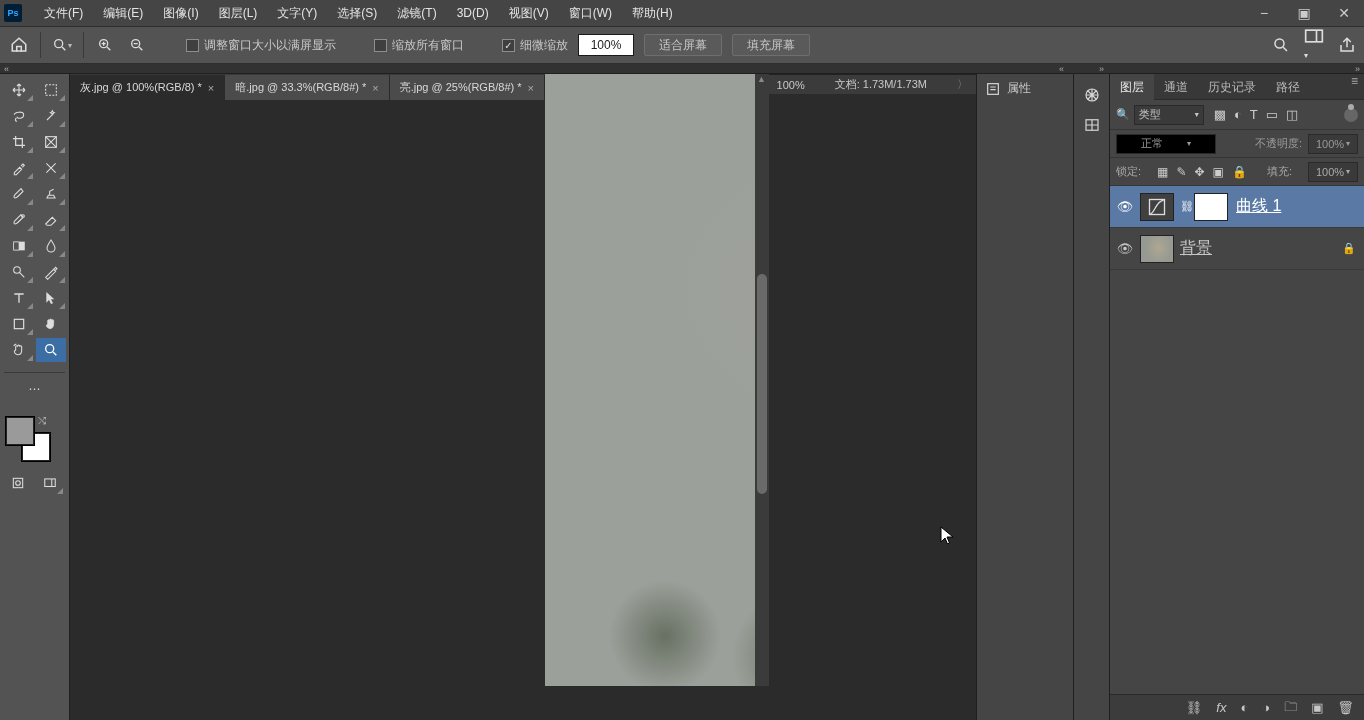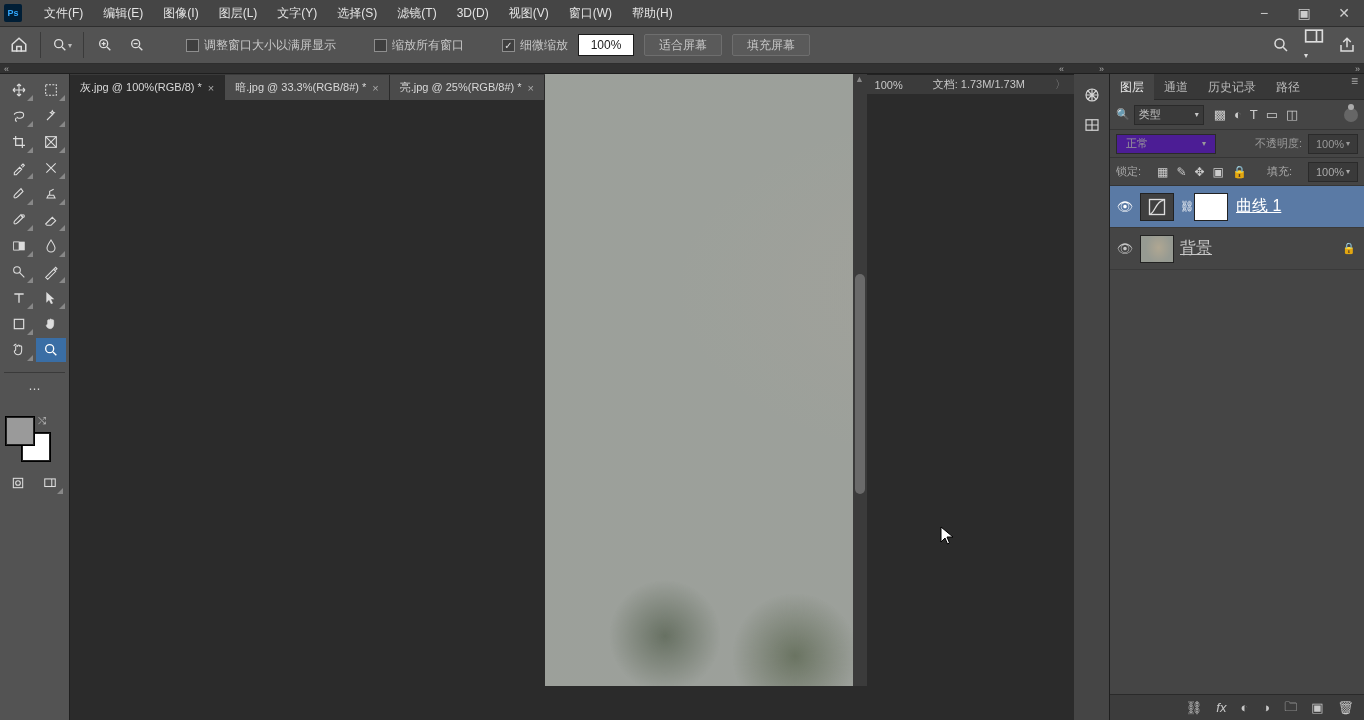--- a/index.html
+++ b/index.html
@@ -325,22 +325,22 @@
   }
   .toggle-pill::before{ content:""; position:absolute; left:4px; top:-4px; width:6px; height:6px; border-radius:50%; background:#aaa;}
   .blend-row {
     height:28px; display:flex; align-items:center; gap:6px;
     padding:0 6px;
     font-size:11px; color:#9a9a9a;
     border-bottom:1px solid #353535;
   }
   .blend-select {
     width:100px; height:20px;
-    background:#4c1d95; border:1px solid #2a2a2a;
-    display:flex; align-items:center; padding:0 9px;
+    background:#000000; border:1px solid #2a2a2a;
+    display:flex; align-items:center; padding:0 24px;
     justify-content:space-between;
   }
   .opacity-input {
     width:50px; height:20px;
     background:#3a3a3a; border:1px solid #2a2a2a;
     display:flex; align-items:center; justify-content:center;
   }
   .lock-row {
     height:28px; display:flex; align-items:center; gap:16px;
     padding:0 6px;
@@ -672,20 +672,31 @@
 
       </div>
     </div>
     <div class="status-strip">
       <span>100%</span>
       <span>文档: 1.73M/1.73M</span>
       <span style="color:#888">〉</span>
     </div>
   </div>
 
+  <div class="mid-panel">
+    <div class="row">
+      <span class="ic">
+        <svg width="16" height="16" viewBox="0 0 24 24" stroke="#d5d5d5" fill="none" stroke-width="1.8">
+            <rect x="4" y="4" width="16" height="16"></rect>
+            <path d="M8 9h8M8 13h8"></path>
+          </svg>
+      </span>
+      <span>属性</span>
+    </div>
+  </div>
 
   <div class="icon-strip">
     <div class="ic">
       <svg width="18" height="18" viewBox="0 0 24 24" stroke="#d5d5d5" fill="none" stroke-width="1.6">
           <circle cx="12" cy="12" r="8"></circle>
           <path d="M12 4v16M4 12h16M6 6l12 12M18 6 6 18"></path>
         </svg>
     </div>
     <div class="ic">
       <svg width="18" height="18" viewBox="0 0 24 24" stroke="#d5d5d5" fill="none" stroke-width="1.6">

